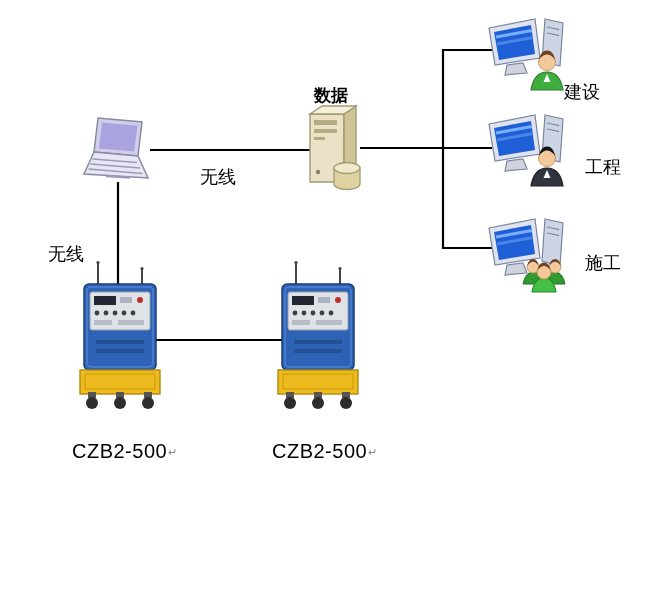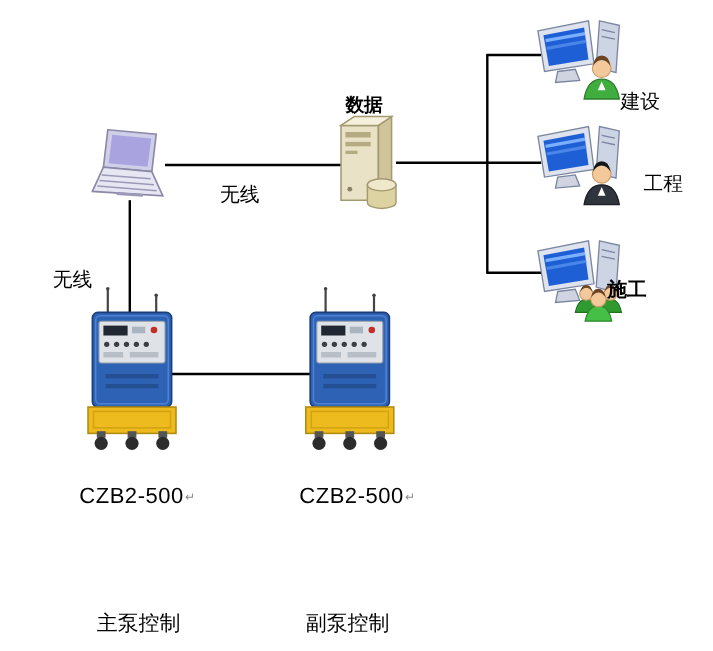--- a/index.html
+++ b/index.html
@@ -122,21 +122,21 @@
 
       <path d="M62 68 q2.5-12 10-12 q7.5 0 10 12 Z" fill="#2f9a2f" stroke="#23721f" stroke-width="1"></path>
       <circle cx="72" cy="51" r="6" fill="#f3c99b" stroke="#c79b66" stroke-width="1"></circle>
       <path d="M66.5 49.5 q1-6.5 5.5-6.5 q4.5 0 5.5 6.5 q-2.5-3.8-5.5-3.8 q-3 0-5.5 3.8 Z" fill="#6b4423"></path>
 
       <path d="M49 76 q2.5-14 12-14 q9.5 0 12 14 Z" fill="#45bf45" stroke="#2d8a2d" stroke-width="1.2"></path>
       <circle cx="61" cy="56" r="7" fill="#f3c99b" stroke="#c79b66" stroke-width="1"></circle>
       <path d="M54.5 54.5 q1.2-8 6.5-8 q5.3 0 6.5 8 q-3-4.5-6.5-4.5 q-3.5 0-6.5 4.5 Z" fill="#6b4423"></path>
     </svg>
   </div>
-  <div class="label lbl-18" style="left:552px; top:251px;font-weight:bold;">施工</div>
+  <div class="label lbl-18" style="left:585px; top:251px;">施工</div>
 
   <div class="node" style="left:76px; top:260px;">
     <svg width="88" height="152" viewBox="0 0 88 152">
       <path d="M22 2 V24 M66 8 V24" stroke="#444" stroke-width="2"></path>
       <circle cx="22" cy="2.5" r="1.6" fill="#444"></circle>
       <circle cx="66" cy="8.5" r="1.6" fill="#444"></circle>
       <rect x="8" y="24" width="72" height="86" rx="5" fill="#2e62b4" stroke="#1c3e78" stroke-width="1.5"></rect>
       <rect x="11" y="27" width="66" height="80" rx="4" fill="none" stroke="#4f82d4" stroke-width="1.4"></rect>
       <rect x="14" y="32" width="60" height="38" rx="2" fill="#dfe2e6" stroke="#98a0aa" stroke-width="1"></rect>
       <rect x="18" y="36" width="22" height="9" fill="#222832"></rect>
@@ -193,16 +193,14 @@
     </svg>
   </div>
 
   <div class="label lbl-20" style="left:72px; top:440px;">
     <span>CZB2-500</span><span class="ret-mark">↵</span>
   </div>
   <div class="label lbl-20" style="left:272px; top:440px;">
     <span>CZB2-500</span><span class="ret-mark">↵</span>
   </div>
 
-  <div class="label lbl-19" style="left:88px; top:554px;">主泵控制</div>
-  <div class="label lbl-19" style="left:278px; top:554px;">副泵控制</div>
 
 </div>
 
 </body></html>

